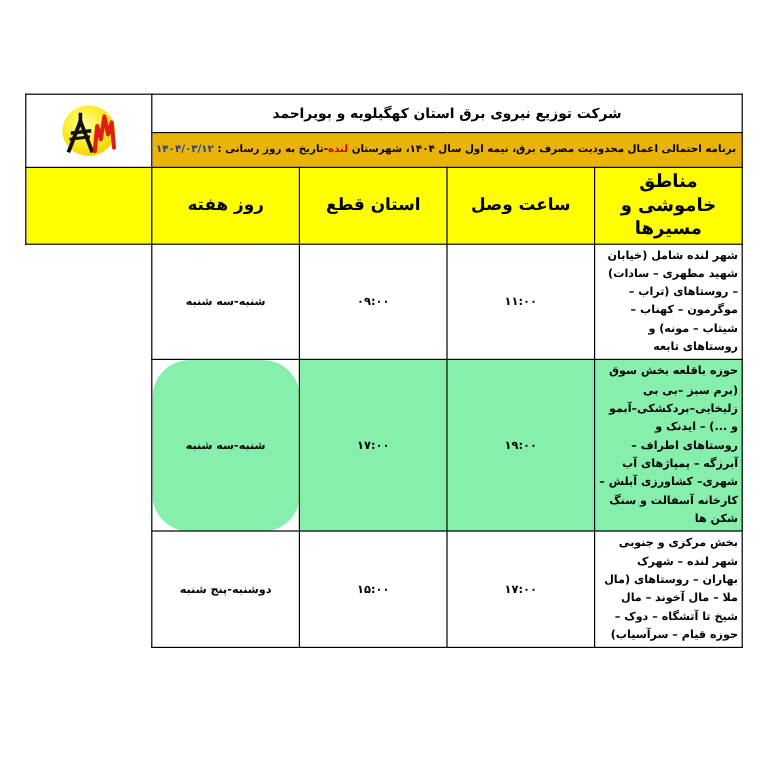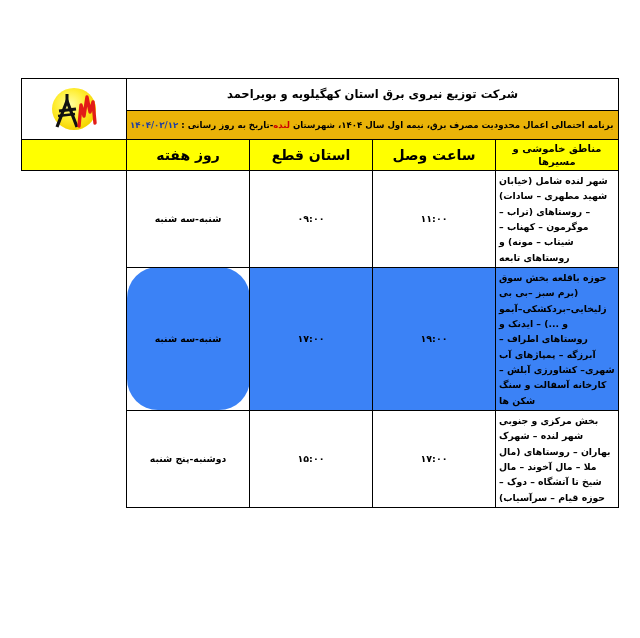--- a/index.html
+++ b/index.html
@@ -91,50 +91,50 @@
   .col-head {
     background: #ffff00;
     color: #000000;
     text-align: center;
     font-size: 14px;
     height: 25px;
     line-height: 1.3;
     padding: 2px 2px;
   }
   .col-head.wide {
-    font-size: 10px;
+    font-size: 15px;
   }
 
   
   .c-day {
     width: 72px;
     text-align: center;
     font-size: 9.3px;
     white-space: nowrap;
     border-radius: 31px;
   }
   .c-off, .c-on {
     width: 52px;
     text-align: center;
     font-size: 9.5px;
     white-space: nowrap;
     margin-top: 40px;
   }
   .c-areas {
-    text-align: left;
+    text-align: right;
     font-size: 9.3px;
     line-height: 1.65;
     padding: 4px 7px;
   }
 
   tr.row-white > td {
     background: #ffffff;
   }
   tr.row-tan > td {
-    background: #3b82f6;
+    background: #86efac;
   }
 
   .row-h-1 { height: 44px; }
   .row-h-2 { height: 44px; }
   .row-h-3 { height: 46px; }
 </style>
 </head>
 <body>
 
 <div class="sheet">

